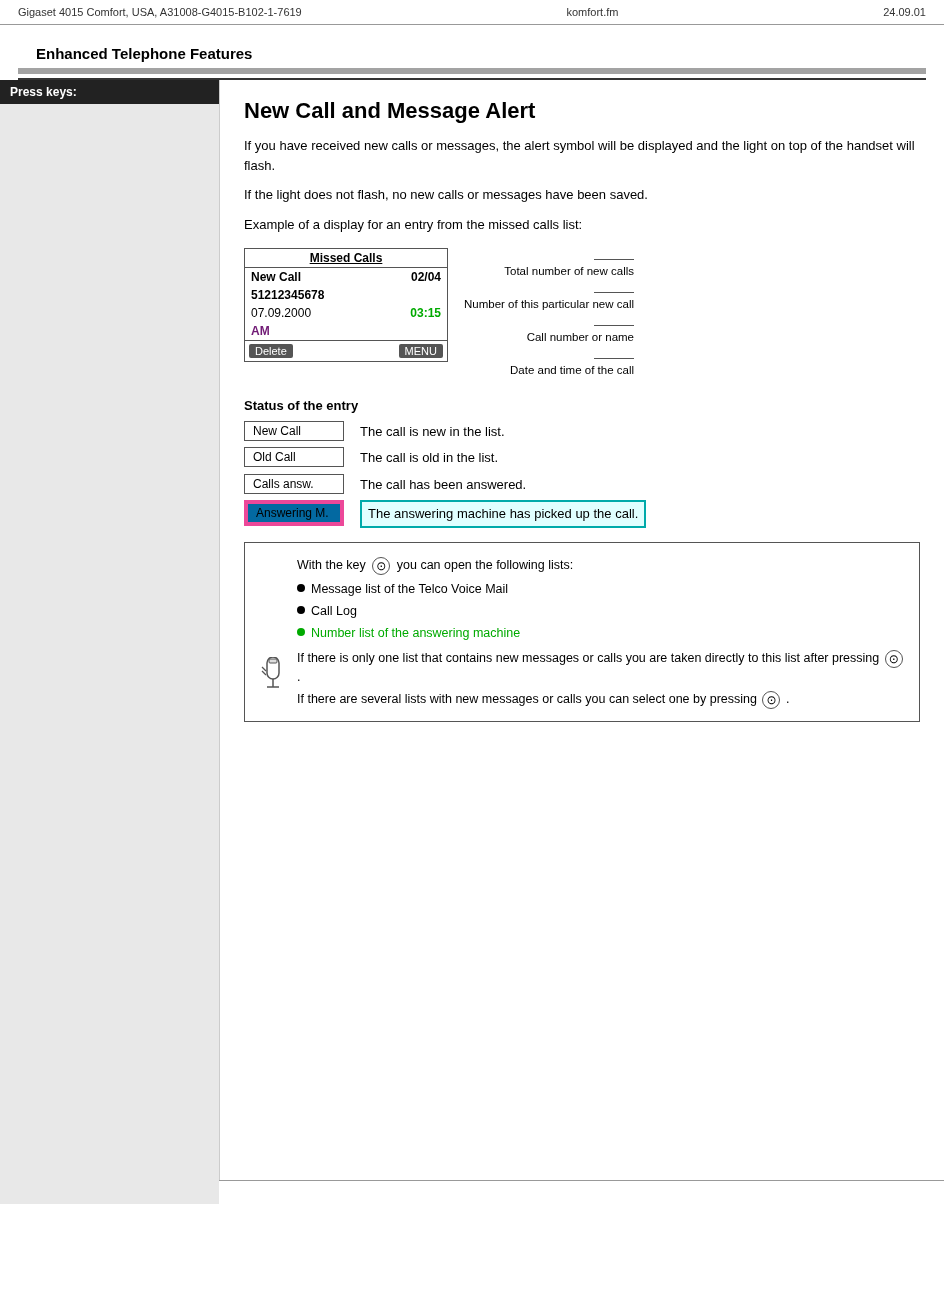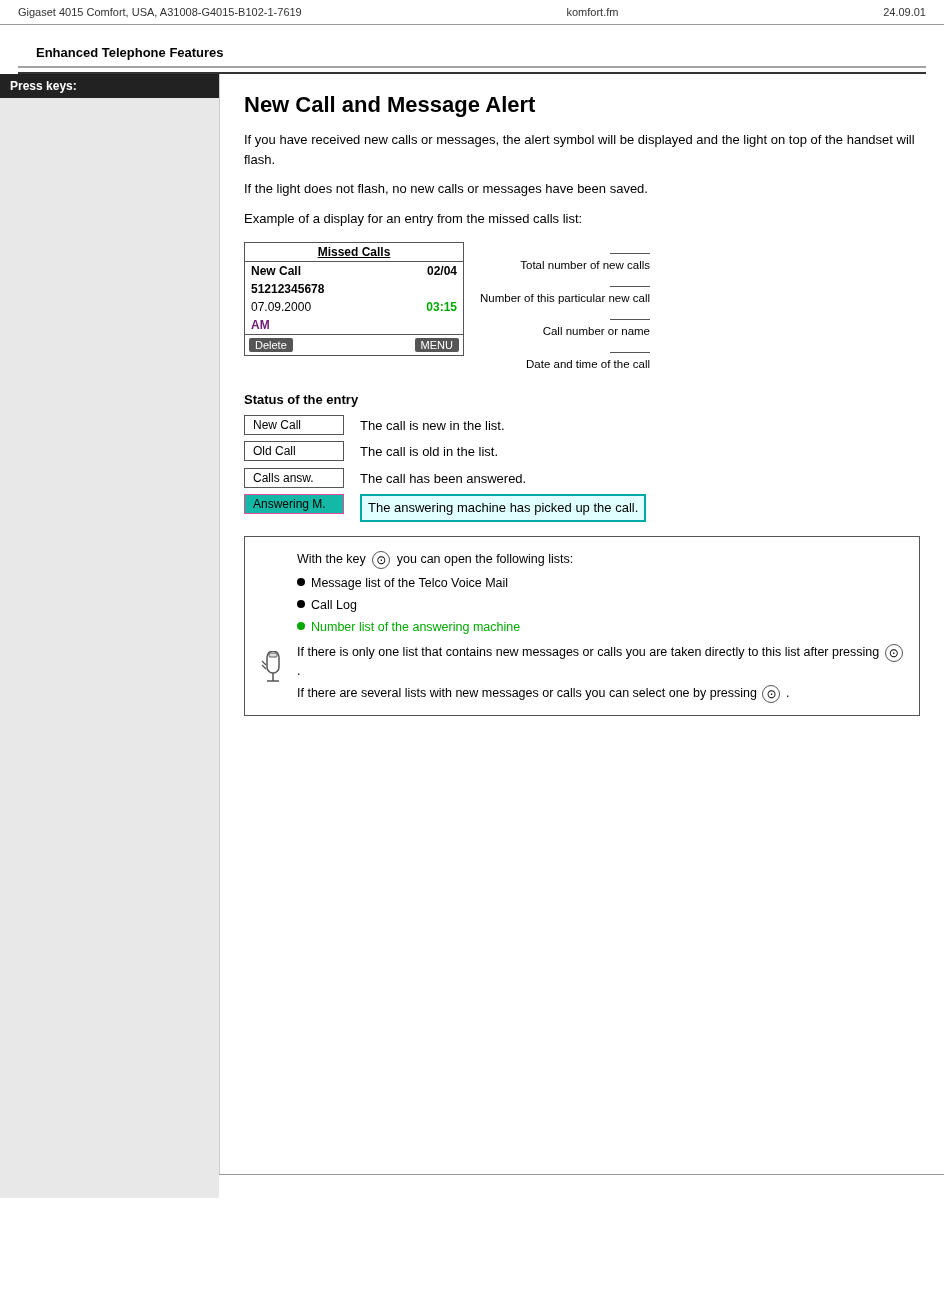--- a/index.html
+++ b/index.html
@@ -19,24 +19,24 @@
       justify-content: space-between;
       align-items: flex-end;
       padding: 6px 18px;
       border-bottom: 1px solid #999;
       font-size: 11px;
       color: #333;
     }
 
     
     .section-title {
-      font-size: 13px;
+      font-size: 15px;
       font-weight: bold;
       padding: 10px 18px 6px 18px;
-      border-bottom: 2px solid #a3a3a3;
+      border-bottom: 6px solid #a3a3a3;
       margin-bottom: 0;
     }
 
     
     .main-layout {
       display: flex;
       min-height: 1100px;
     }
 
     
@@ -83,21 +83,21 @@
     
     .display-example-wrapper {
       display: flex;
       gap: 16px;
       margin: 14px 0 20px 0;
       align-items: flex-start;
     }
 
     .display-box {
       border: 1.5px solid #555;
-      width: 220px;
+      width: 204px;
       font-size: 12px;
       background: #fff;
     }
     .display-box .title-row {
       text-align: center;
       font-weight: bold;
       border-bottom: 1px solid #555;
       padding: 2px 4px;
       font-size: 12px;
       text-decoration: underline;
@@ -200,22 +200,22 @@
     .status-label {
       border: 1px solid #555;
       padding: 2px 8px;
       font-size: 12px;
       width: 100px;
       min-width: 100px;
       text-align: left;
       background: #fff;
     }
     .status-label.highlighted {
-      border: 1px solid #ec4899;
-      background: #14b8a6;
+      border: 4px solid #ec4899;
+      background: #0369a1;
     }
     .status-desc {
       font-size: 13px;
       line-height: 1.4;
       padding-top: 2px;
       max-width: 300px;
     }
     .status-desc.highlighted-desc {
       border: 2px solid #00aaaa;
       background: #e0ffff;

